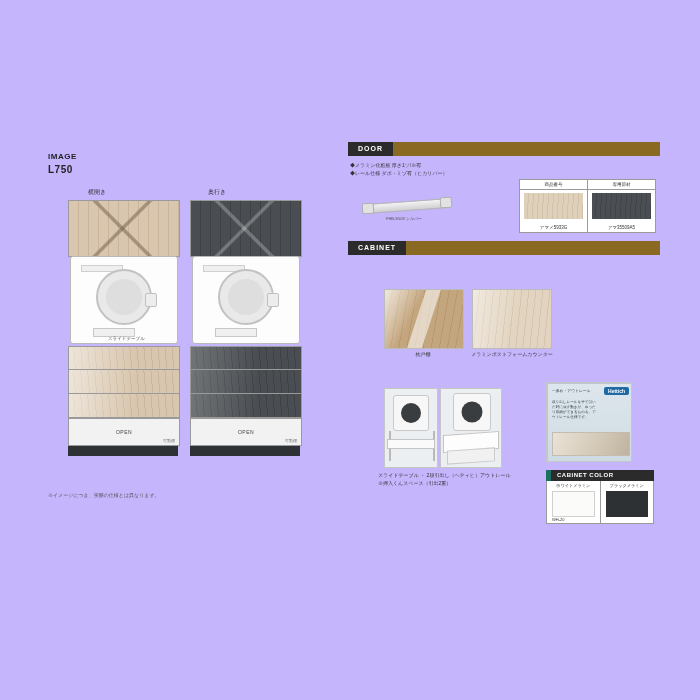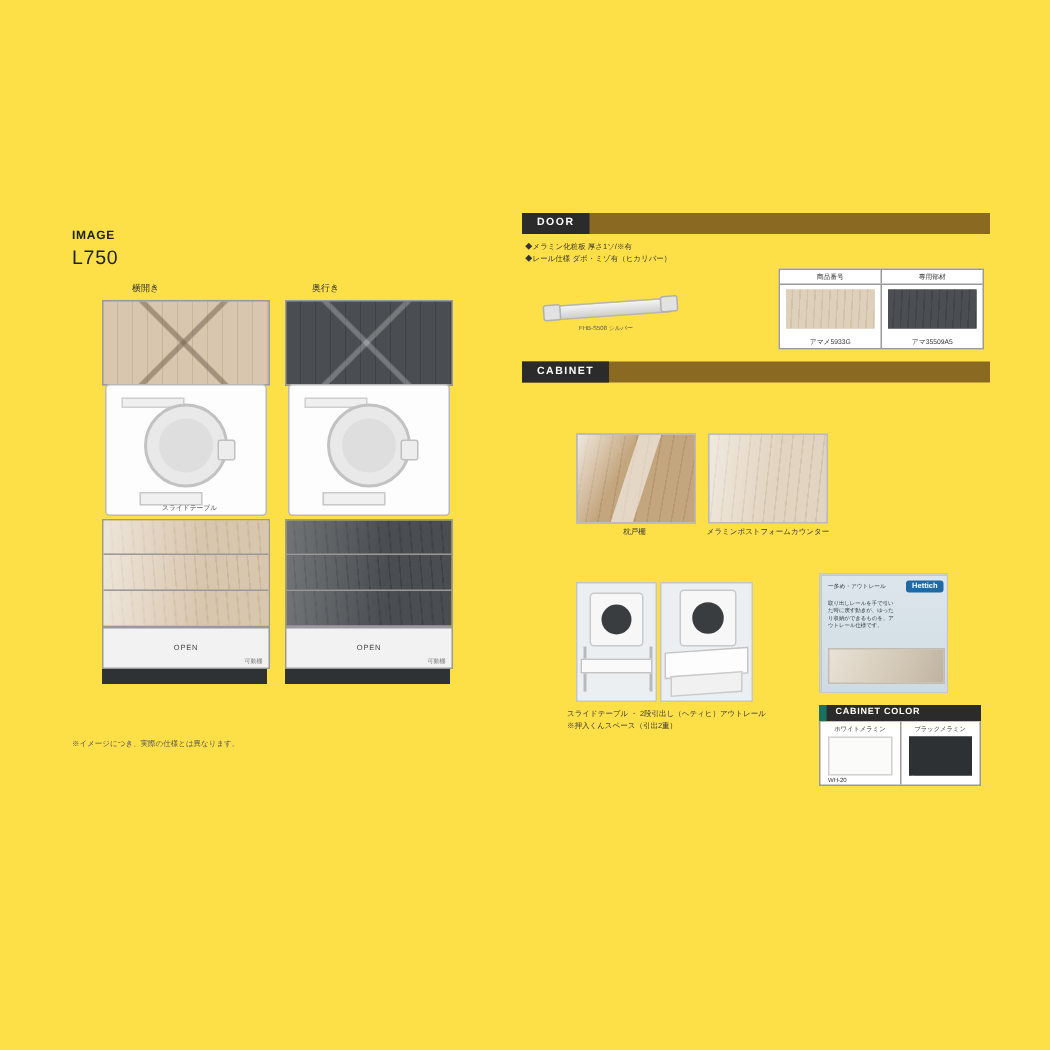--- a/index.html
+++ b/index.html
@@ -4,33 +4,33 @@
 <style>
   html,body{margin:0;padding:0;}
   body{
     width:700px;height:700px;
     background:#ffffff;
     font-family:"Liberation Sans", sans-serif;
     overflow:hidden;
   }
   .page{
     position:absolute;left:0;top:0;width:700px;height:700px;
-    background:#fde047;
+    background:#c4b5fd;
   }
   
   .left{
     position:absolute;left:40px;top:140px;width:300px;height:380px;
   }
   .img-title{
     position:absolute;left:8px;top:12px;
     font-size:8px;font-weight:bold;color:#222;letter-spacing:.5px;
   }
   .img-title2{
     position:absolute;left:8px;top:24px;
-    font-size:13px;font-weight:normal;color:#222;letter-spacing:.5px;
+    font-size:10px;font-weight:bold;color:#222;letter-spacing:.5px;
   }
   .unit-cap{
     position:absolute;font-size:6px;color:#333;
   }
   
   .machine{
     position:absolute;width:110px;height:270px;
   }
   .mach-upper{
     position:absolute;left:0;top:0;width:110px;height:55px;

